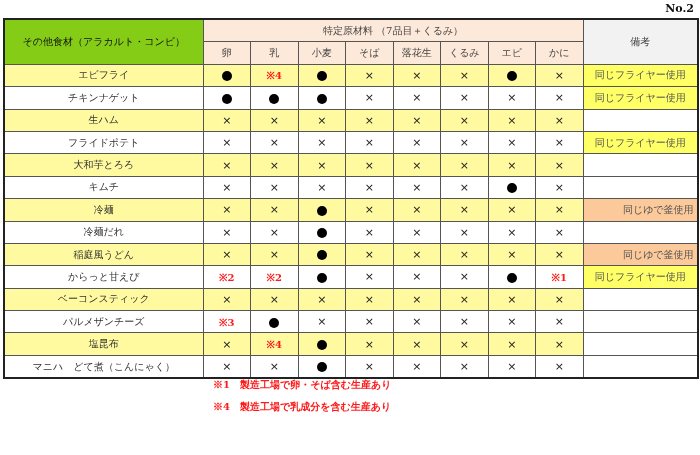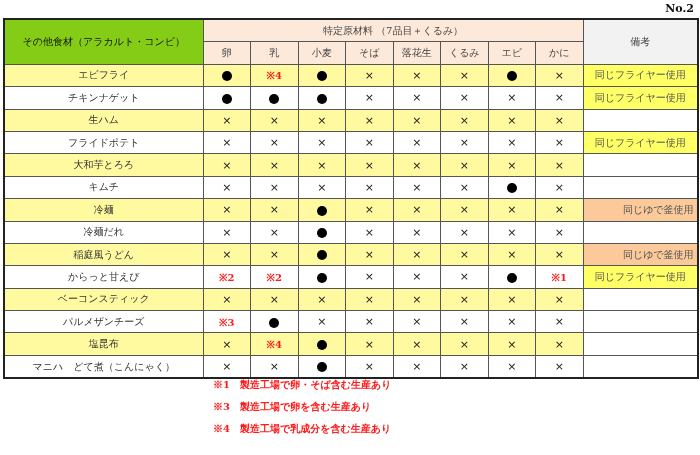--- a/index.html
+++ b/index.html
@@ -229,15 +229,14 @@
         <td class="cell"><span class="x">×</span></td>
         <td class="cell"><span class="x">×</span></td>
         <td class="cell"><span class="x">×</span></td>
         <td class="remark"></td>
       </tr>
     </tbody>
 </table>
 
 <div class="footnotes" id="footnotes">
     <div>※1　製造工場で卵・そば含む生産あり</div>
-    <div>※3　製造工場で卵を含む生産あり</div>
     <div>※4　製造工場で乳成分を含む生産あり</div>
   </div>
 
 </body></html>

